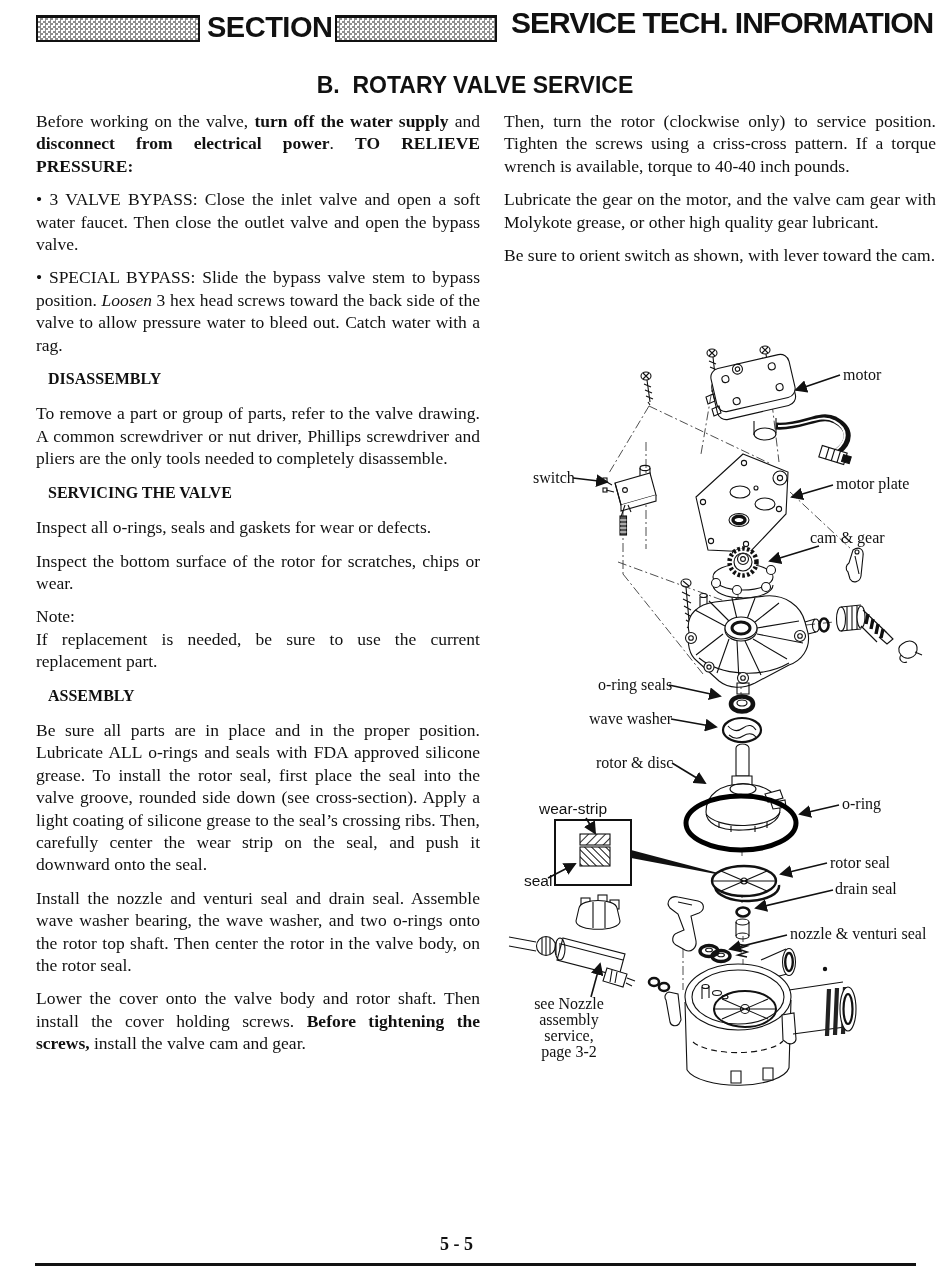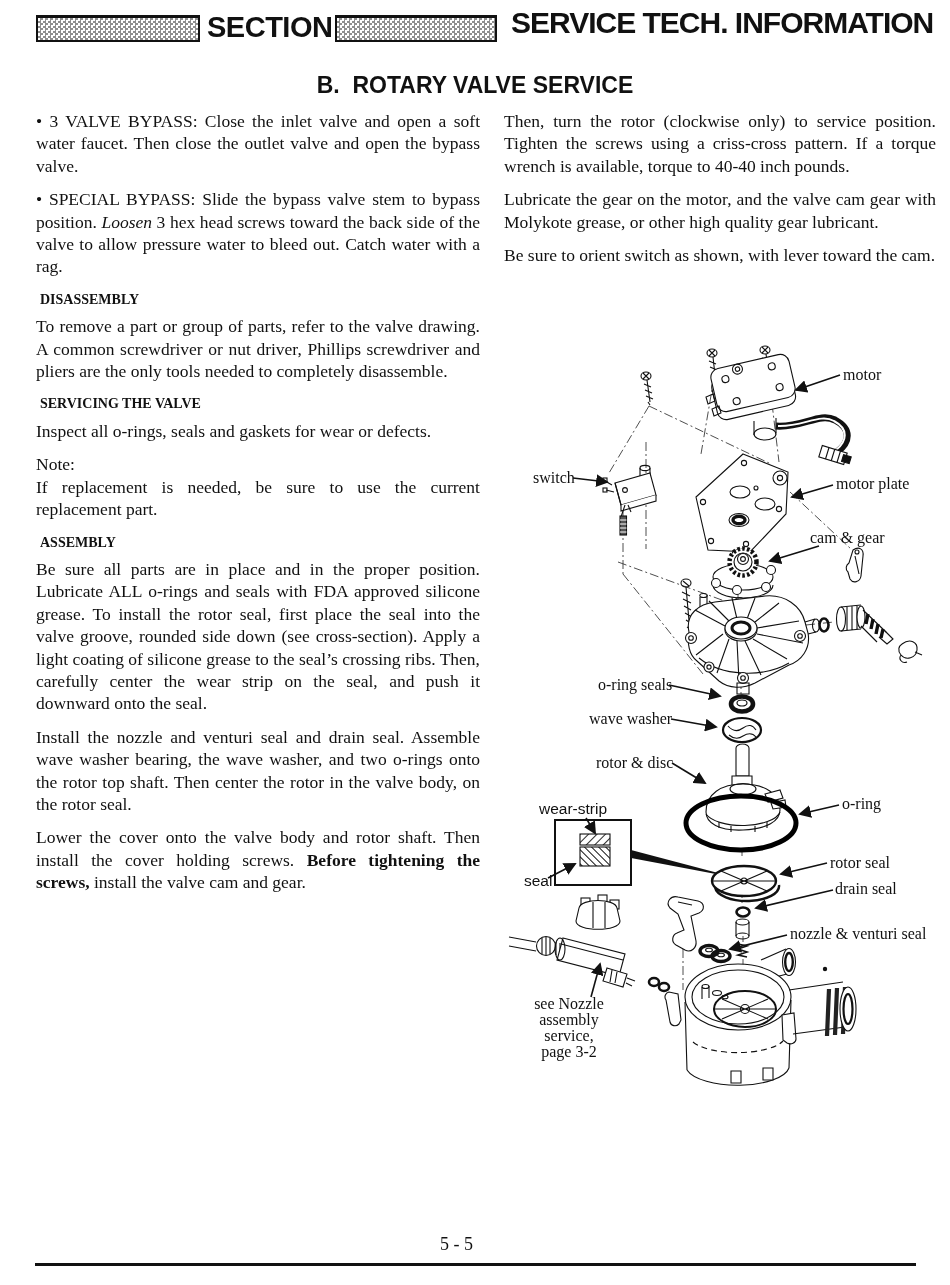--- a/index.html
+++ b/index.html
@@ -15,50 +15,52 @@
   .header-title{position:absolute;left:503px;top:6px;width:440px;font-family:"Liberation Sans",sans-serif;
      font-weight:bold;font-size:30px;letter-spacing:-1px;white-space:pre;margin-left:8px;}
   .page-title{position:absolute;left:0;top:72px;width:950px;text-align:center;
      font-family:"Liberation Sans",sans-serif;font-weight:bold;font-size:23px;white-space:pre;}
   
   .col{position:absolute;top:110px;font-size:17.5px;line-height:22.4px;text-align:justify;}
   #col-left{left:36px;width:444px;}
   #col-right{left:504px;width:432px;}
   .col p{margin:0 0 11px 0;}
   .col p.tight{margin-bottom:0;}
-  .col h3{margin:4px;font-size:14px;line-height:22.4px;font-weight:bold;text-align:left;}
+  .col h3{margin:12px;font-size:16px;line-height:22.4px;font-weight:bold;text-align:left;}
   b{font-weight:bold;} i{font-style:italic;}
   
   #diagram{position:absolute;left:503px;top:342px;width:432px;height:762px;}
   #diagram text{font-family:"Liberation Serif",serif;font-size:16px;fill:#111;}
   #diagram text.sans{font-family:"Liberation Sans",sans-serif;font-size:15.5px;}
   .ln{stroke:#111;stroke-width:1.1;fill:none;}
   .dd{stroke:#3a3a3a;stroke-width:0.9;fill:none;stroke-dasharray:9 3 2 3;}
   .arrow{stroke:#111;stroke-width:1.6;fill:none;}
   
   .page-number{position:absolute;left:0;top:1234px;width:913px;text-align:center;
-     font-weight:normal;font-size:18px;white-space:pre;}
+     font-weight:bold;font-size:18px;white-space:pre;}
   .footer-rule{position:absolute;left:35px;top:1263px;width:881px;height:3px;background:#111;}
 </style>
 </head>
 <body>
 
 <div class="hatchbox" id="hatch-left"></div>
 <div class="section-label">SECTION 5</div>
 <div class="hatchbox" id="hatch-right"></div>
 <div class="header-title">SERVICE TECH. INFORMATION</div>
 <div class="page-title">B.  ROTARY VALVE SERVICE</div>
 
 <div class="col" id="col-left">
+  <p><span>Before working on the valve, </span><b>turn off the water supply</b><span> and </span><b>disconnect from electrical power</b><span>. </span><b>TO RELIEVE PRESSURE:</b></p>
   <p>• 3 VALVE BYPASS: Close the inlet valve and open a soft water faucet. Then close the outlet valve and open the bypass valve.</p>
   <p><span>• SPECIAL BYPASS: Slide the bypass valve stem to bypass position. </span><i>Loosen</i><span> 3 hex head screws toward the back side of the valve to allow pressure water to bleed out. Catch water with a rag.</span></p>
   <h3>DISASSEMBLY</h3>
   <p>To remove a part or group of parts, refer to the valve drawing. A common screwdriver or nut driver, Phillips screwdriver and pliers are the only tools needed to completely disassemble.</p>
   <h3>SERVICING THE VALVE</h3>
   <p>Inspect all o-rings, seals and gaskets for wear or defects.</p>
+  <p>Inspect the bottom surface of the rotor for scratches, chips or wear.</p>
   <p class="tight">Note:</p>
   <p>If replacement is needed, be sure to use the current replacement part.</p>
   <h3>ASSEMBLY</h3>
   <p>Be sure all parts are in place and in the proper position. Lubricate ALL o-rings and seals with FDA approved silicone grease. To install the rotor seal, first place the seal into the valve groove, rounded side down (see cross-section). Apply a light coating of silicone grease to the seal’s crossing ribs. Then, carefully center the wear strip on the seal, and push it downward onto the seal.</p>
   <p>Install the nozzle and venturi seal and drain seal. Assemble wave washer bearing, the wave washer, and two o-rings onto the rotor top shaft. Then center the rotor in the valve body, on the rotor seal.</p>
   <p><span>Lower the cover onto the valve body and rotor shaft. Then install the cover holding screws. </span><b>Before tightening the screws,</b><span> install the valve cam and gear.</span></p>
 </div>
 
 <div class="col" id="col-right">
   <p>Then, turn the rotor (clockwise only) to service position. Tighten the screws using a criss-cross pattern. If a torque wrench is available, torque to 40-40 inch pounds.</p>

